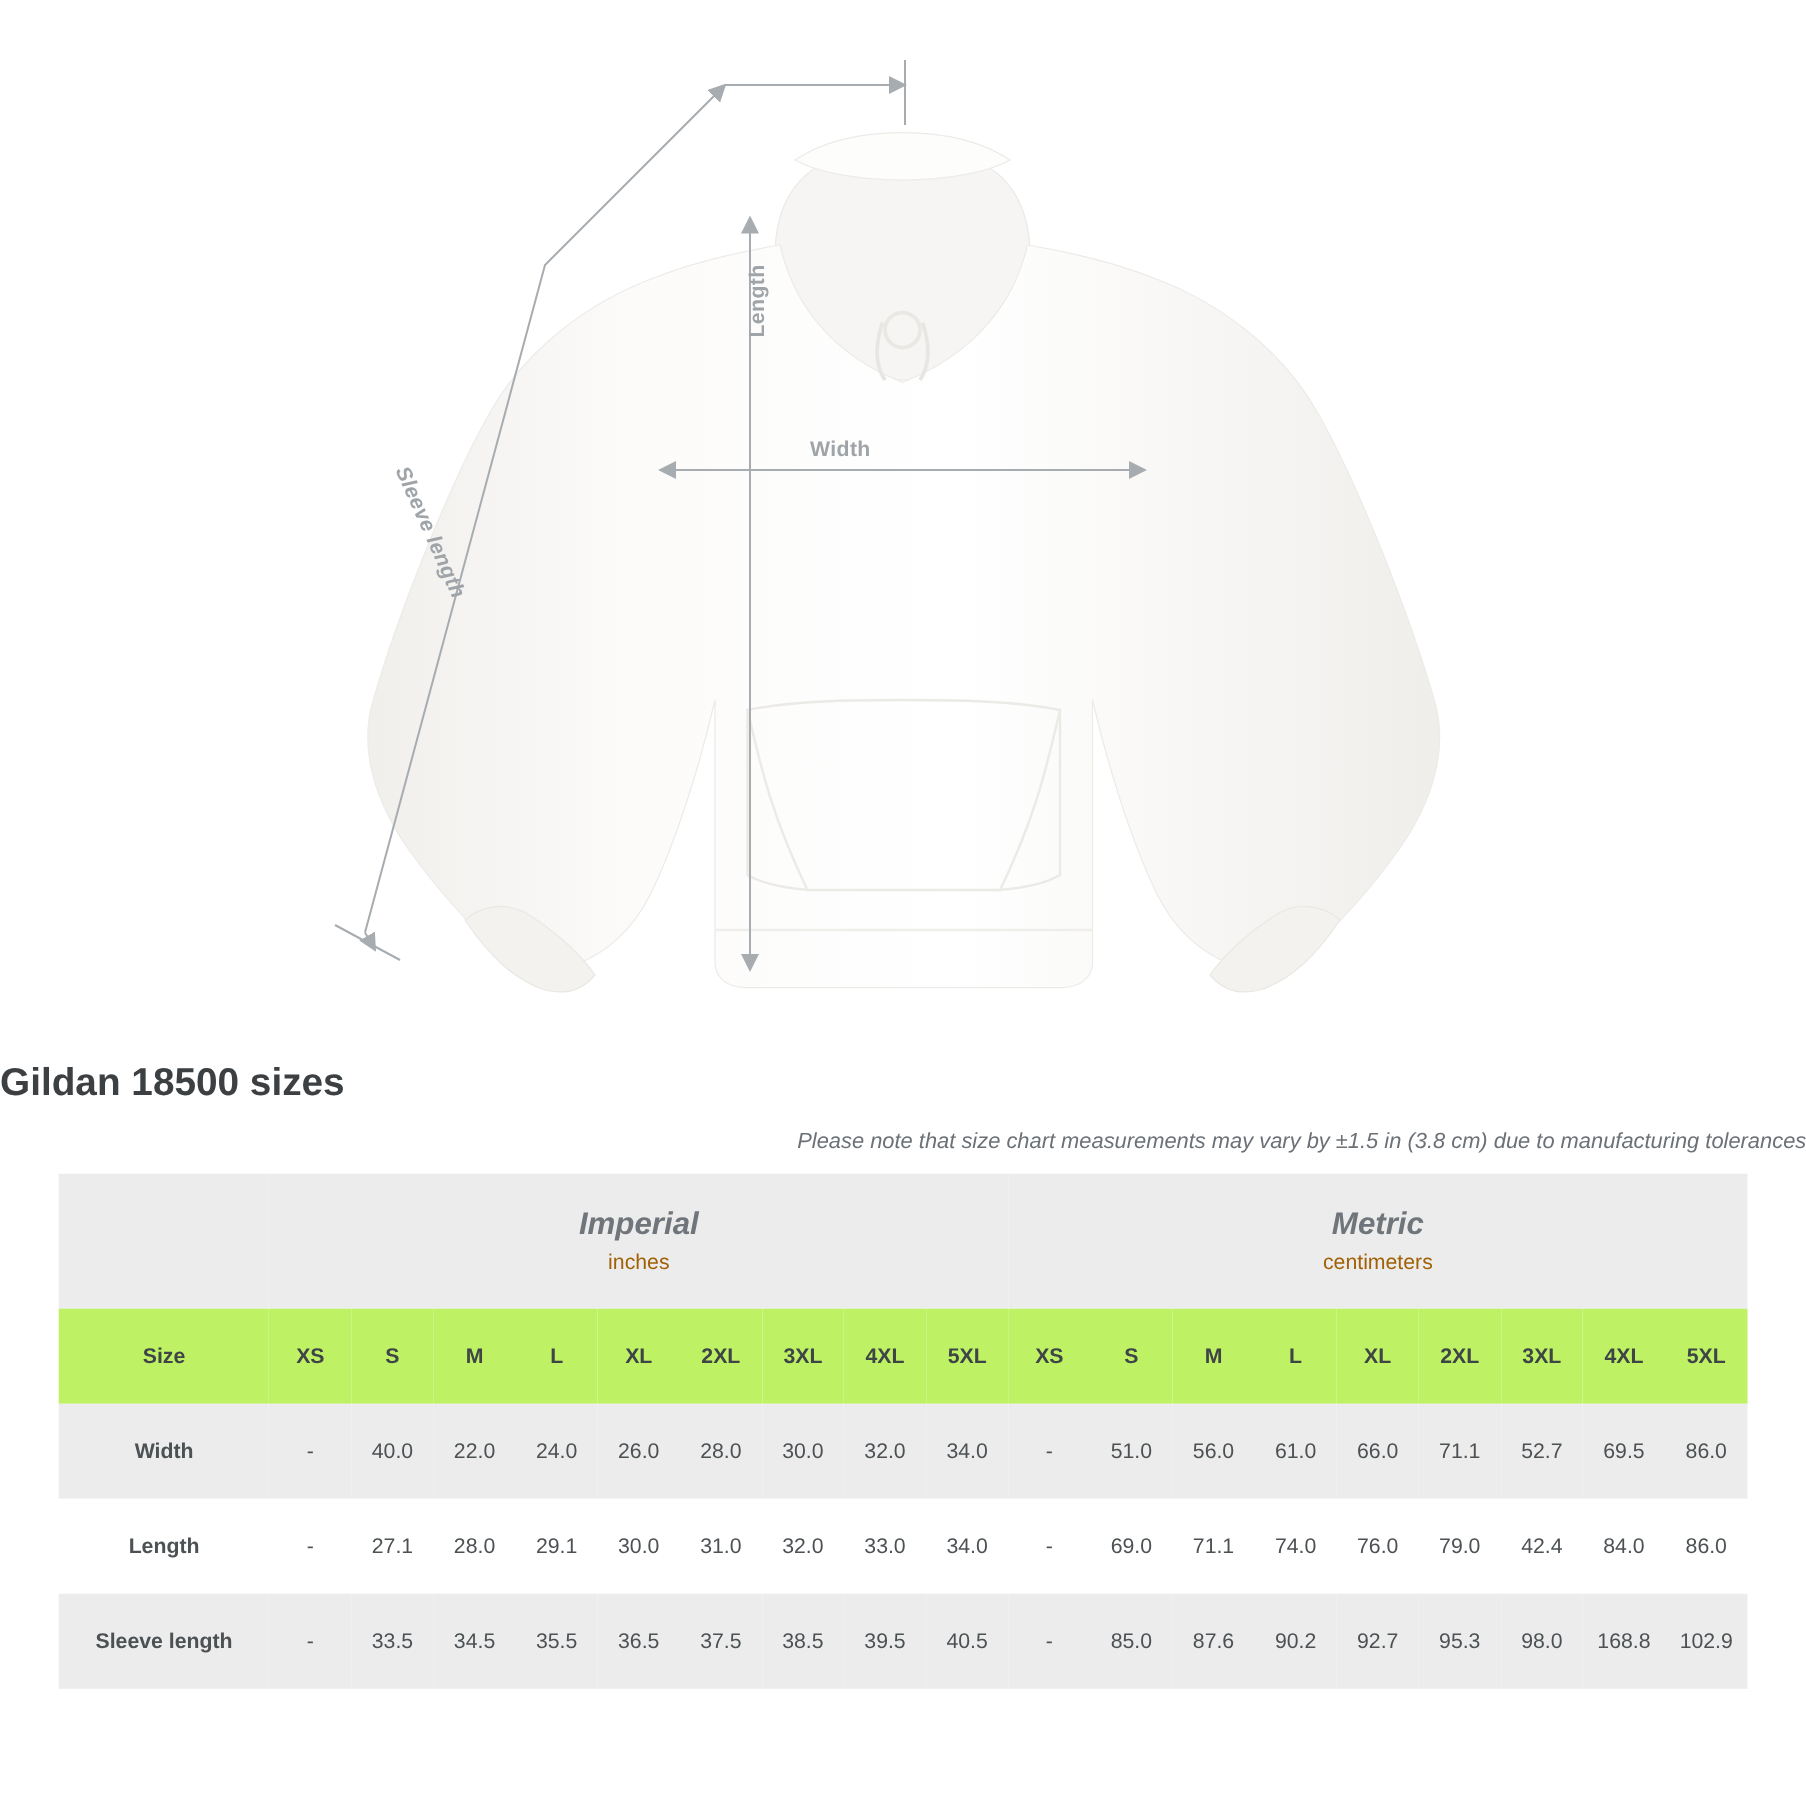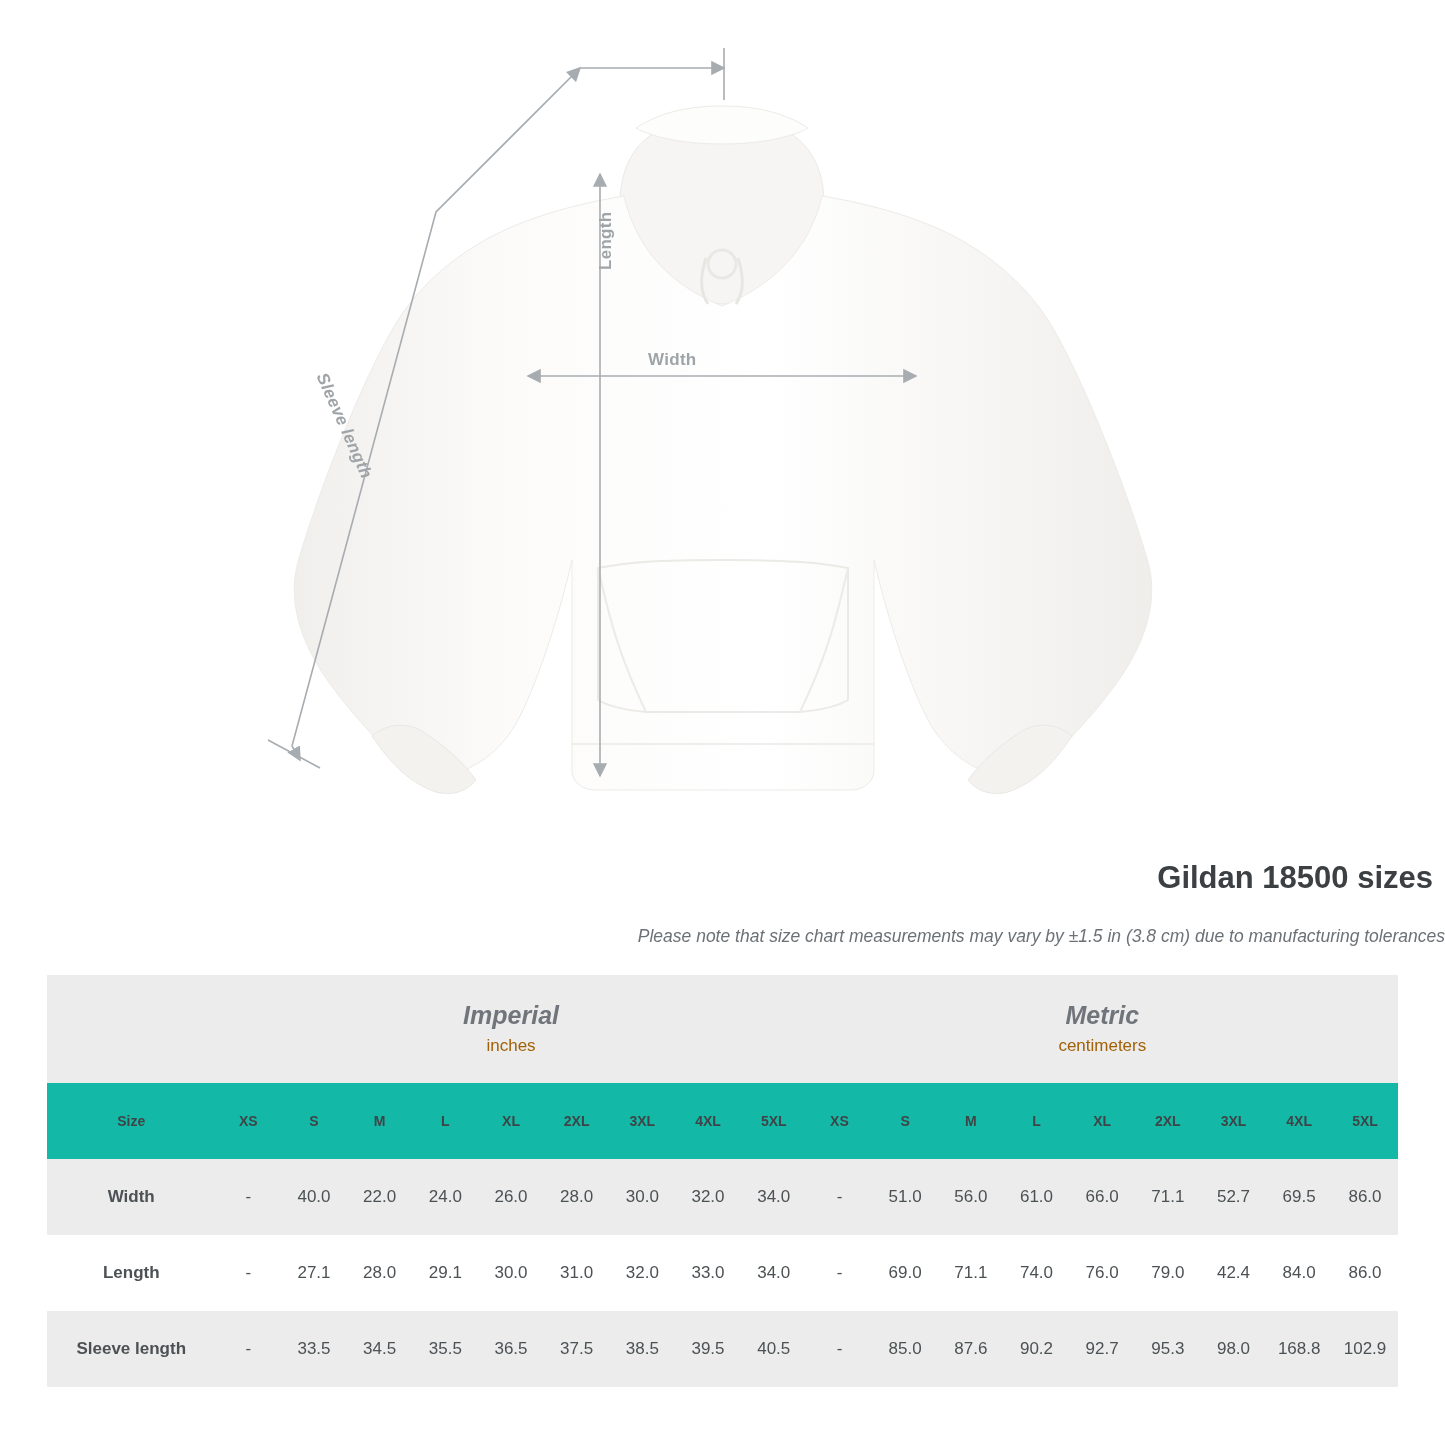--- a/index.html
+++ b/index.html
@@ -55,39 +55,39 @@
     left: 330px;
     top: 370px;
     transform: rotate(66deg);
     transform-origin: left top;
     white-space: nowrap;
     font-style: italic;
   }
 
   
   .title {
-    text-align: right;
+    text-align: left;
     font-size: 31px;
     font-weight: bold;
     color: #3c4043;
-    margin: 12px;
+    margin: 0;
     padding-top: 18px;
   }
   .subtitle {
     text-align: right;
     font-size: 17.5px;
     font-style: italic;
     color: #6b7176;
     margin: 0;
     padding-top: 18px;
   }
 
   
   .table-wrap {
-    margin-top: 28px;
+    margin-top: 16px;
     padding: 0 47px;
   }
   table.size-chart {
     width: 1351px;
     border-collapse: collapse;
     table-layout: fixed;
   }
   table.size-chart td, table.size-chart th {
     text-align: center;
     vertical-align: middle;
@@ -107,24 +107,24 @@
     color: #6f757a;
     line-height: 1.1;
   }
   .unit-head .unit-sub {
     font-size: 17px;
     color: #a16207;
     padding-top: 7px;
   }
 
   tr.head-row td {
-    background: #14b8a6;
+    background: #bef264;
     height: 74px;
     font-weight: bold;
-    font-size: 14px;
+    font-size: 17px;
     color: #3f4447;
   }
   tr.head-row td.rowlabel {
     font-weight: bold;
   }
 
   tr.data-row td {
     height: 74px;
   }
   tr.row-alt td {

